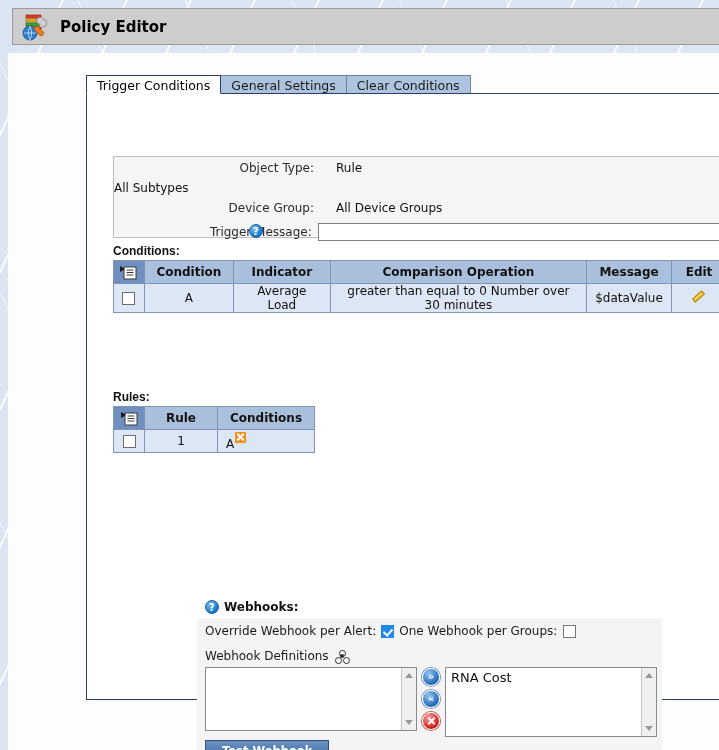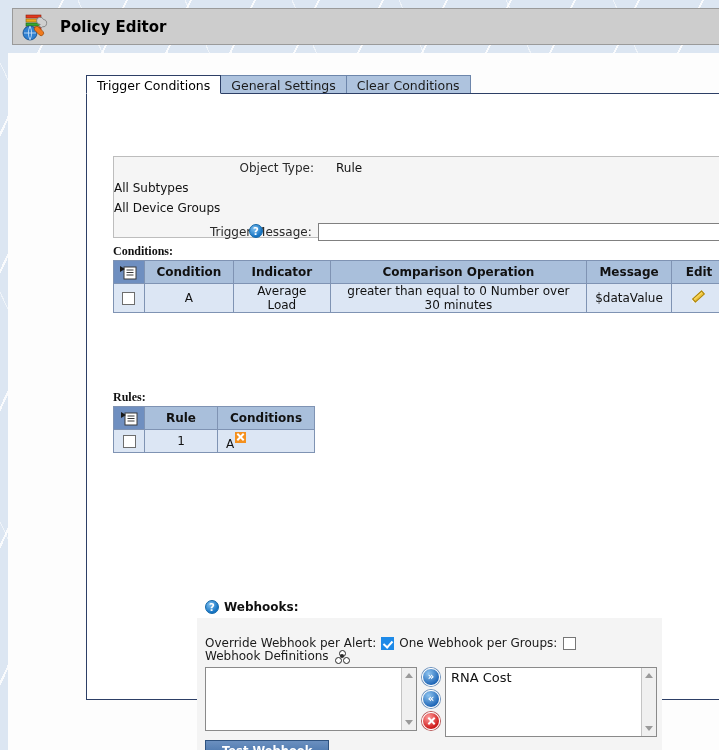--- a/index.html
+++ b/index.html
@@ -97,21 +97,21 @@
   #trigger-lbl{width:200px;text-align:right;padding-right:6px;font-size:12px;color:#2a2a2a;}
   #trigger-input{
     height:18px;width:420px;border:1px solid #808080;background:#fff;
     box-sizing:border-box;font-size:12px;padding:0 3px;outline:none;
     font-family:"DejaVu Sans","Liberation Sans",sans-serif;
   }
 
   
   .seclabel{
     position:absolute;font-size:12px;font-weight:bold;color:#111;
-    font-family:Liberation Serif, serif;
+    font-family:Liberation Sans, sans-serif;
   }
 
   
   table.grid{border-collapse:collapse;position:absolute;}
   table.grid th{
     background:#a9bfdb;
     border:1px solid #7f93b3;
     font-size:12px;font-weight:bold;color:#111;
     height:22px;padding:0 8px;
     font-family:"DejaVu Sans","Liberation Sans",sans-serif;
@@ -159,21 +159,21 @@
   .xbadge:before{transform:rotate(45deg);}
   .xbadge:after{transform:rotate(-45deg);}
 
   
   #wh-title{position:absolute;left:118px;top:506px;display:flex;align-items:center;gap:5px;
     font-size:12px;font-weight:bold;color:#111;}
   #wh-panel{
     position:absolute;left:110px;top:524px;width:465px;height:151px;
     background:#f4f4f4;
   }
-  #wh-cbrow{position:absolute;left:8px;top:6px;display:flex;align-items:center;font-size:12px;color:#1a1a1a;margin-top:12px;}
+  #wh-cbrow{position:absolute;left:8px;top:6px;display:flex;align-items:center;font-size:12px;color:#1a1a1a;}
   .cb-blue{
     display:inline-block;width:13px;height:13px;background:#1e8ae8;border:1px solid #1e8ae8;
     box-sizing:border-box;position:relative;vertical-align:middle;margin:0 5px;
   }
   .cb-blue:after{
     content:"";position:absolute;left:3px;top:1px;width:4px;height:7px;
     border:solid #fff;border-width:0 2px 2px 0;transform:rotate(42deg);
   }
   .cb-plain{
     display:inline-block;width:13px;height:13px;background:#fff;border:1px solid #767676;
@@ -263,20 +263,21 @@
 
     <div id="infobox">
       <div class="inforow">
         <div class="lbl">Object Type:</div>
         <div class="val">Rule</div>
       </div>
       <div class="inforow">
         <div class="val">All Subtypes</div>
       </div>
       <div class="inforow">
+        <div class="lbl">Device Group:</div>
         <div class="val">All Device Groups</div>
       </div>
       <div id="trigger-row">
         <span id="trigger-help" class="helpicon">?</span>
         <div id="trigger-lbl">Trigger Message:</div>
         <input id="trigger-input" type="text" value="" style="">
       </div>
     </div>
 
     <div class="seclabel" style="left:26px;top:150px;">Conditions:</div>

